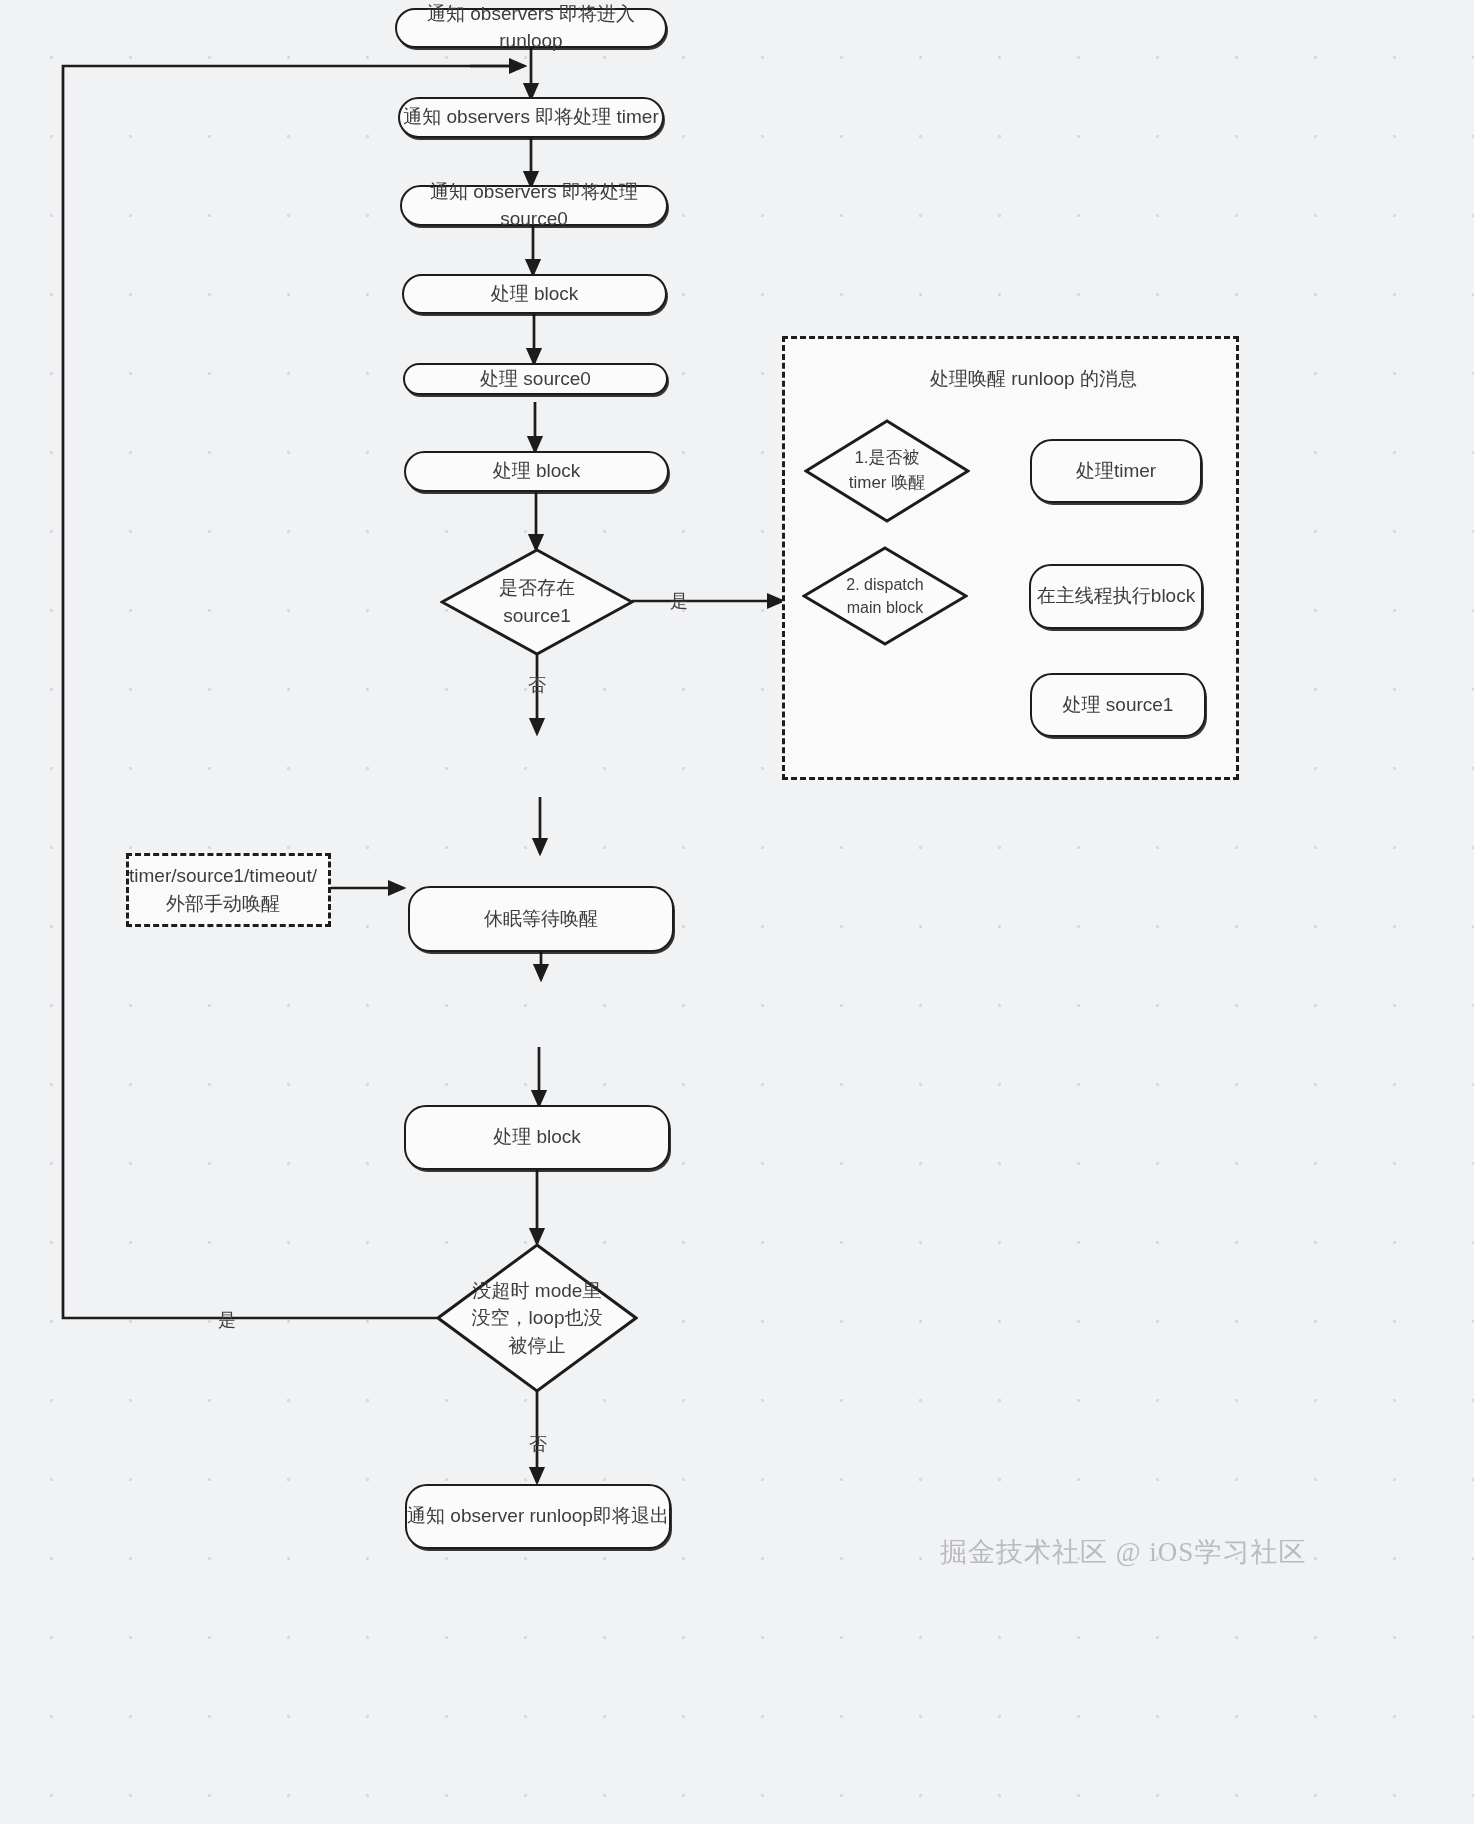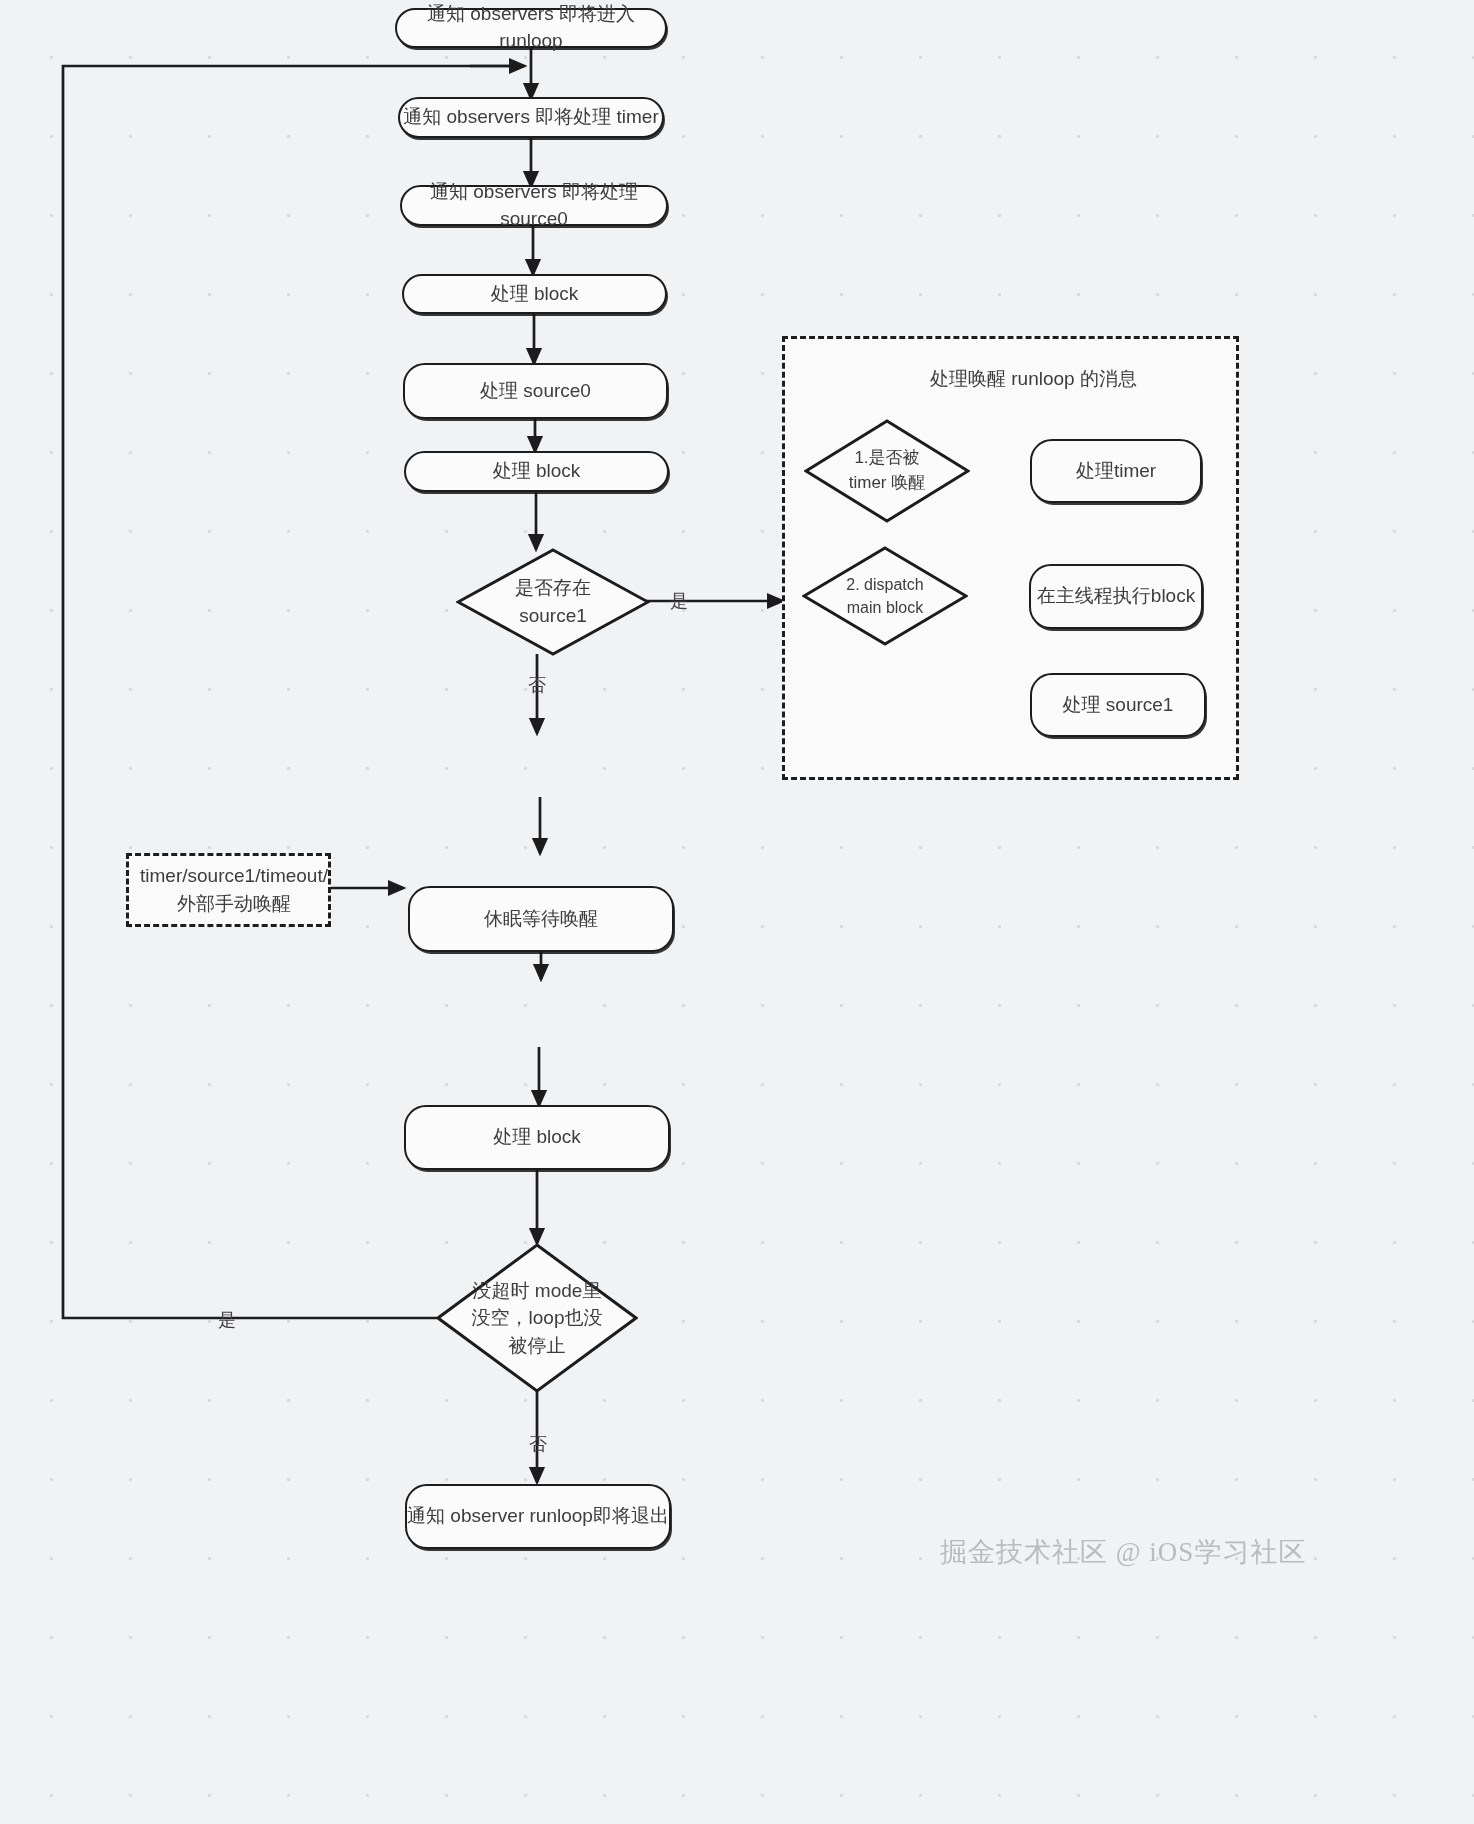--- a/index.html
+++ b/index.html
@@ -80,21 +80,21 @@
     border: 3px dashed #1d1d1d;
     background: #fafafa;
   }
   .dashed-note {
     position: absolute;
     box-sizing: border-box;
     border: 3px dashed #1d1d1d;
     background: #fafafa;
     display: flex;
     align-items: center;
-    justify-content: flex-end;
+    justify-content: flex-start;
     text-align: center;
     color: #3d3d3d;
     font-size: 19px;
     line-height: 1.5;
     white-space: pre-line;
   }
 
   .group-title {
     position: absolute;
     color: #3d3d3d;
@@ -187,29 +187,29 @@
   </div>
 
   <div class="node rounded" style="left:400px; top:185px; width:268px; height:41px;">
     <span>通知 observers 即将处理 source0</span>
   </div>
 
   <div class="node rounded" style="left:402px; top:274px; width:265px; height:40px;">
     <span>处理 block</span>
   </div>
 
-  <div class="node rounded" style="left:403px; top:363px; width:265px; height:56px;">
+  <div class="node rounded" style="left:403px; top:363px; width:265px; height:32px;">
     <span>处理 source0</span>
   </div>
 
   <div class="node rounded" style="left:404px; top:451px; width:265px; height:41px;">
     <span>处理 block</span>
   </div>
 
-  <div class="diamond-wrap" style="left:456px; top:548px; width:194px; height:108px;">
+  <div class="diamond-wrap" style="left:440px; top:548px; width:194px; height:108px;">
     <svg class="dshape" viewBox="0 0 194 108" preserveAspectRatio="none">
       <polygon points="97,2 192,54 97,106 2,54" fill="#fbfbfb" stroke="#1c1c1c" stroke-width="3"></polygon>
     </svg>
     <span class="dlabel">是否存在
 source1</span>
   </div>
 
   <div class="edge-label" style="left:670px; top:589px;">是</div>
   <div class="edge-label" style="left:528px; top:673px;">否</div>
 

